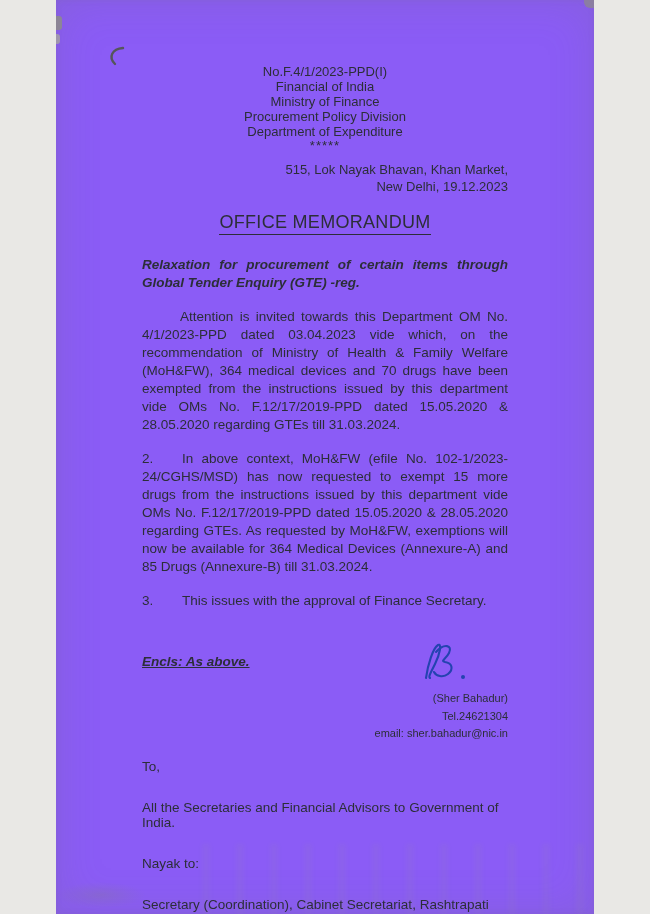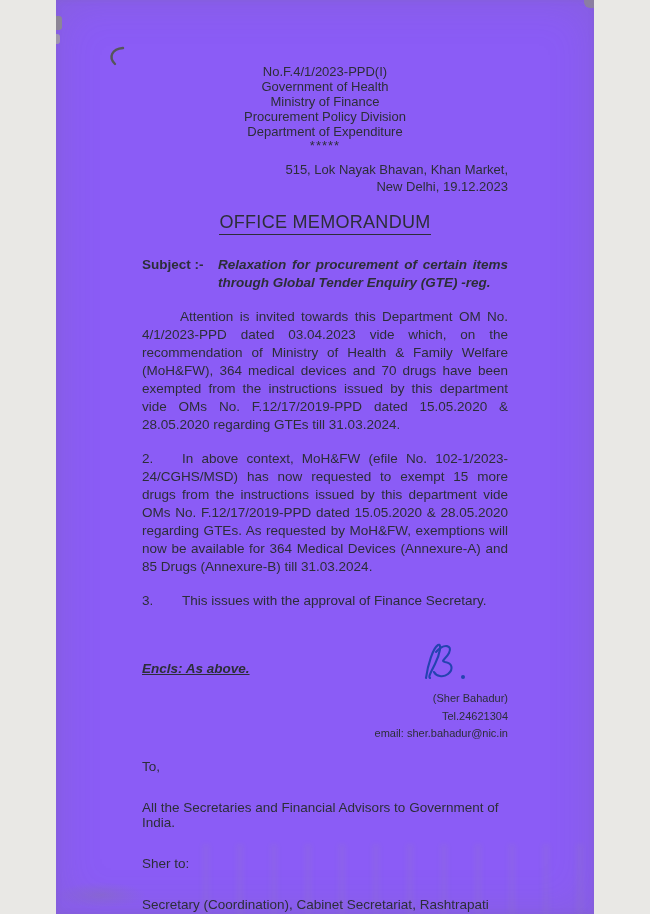--- a/index.html
+++ b/index.html
@@ -64,21 +64,21 @@
   }
   .para.first-indent { text-indent: 38px; }
   .pnum { display: inline-block; width: 40px; text-indent: 0; }
 
   .encls-sign-row { display: flex; justify-content: space-between; align-items: flex-start; margin-top: 30px; }
   .encls {
     font-weight: bold;
     font-style: italic;
     font-size: 13.5px;
     text-decoration: underline;
-    margin-top: 21px;
+    margin-top: 14px;
   }
   .sign-wrap { text-align: right; margin-right: 34px; }
 
   .signer-block { text-align: right; font-size: 11px; line-height: 17.5px; margin-top: 2px; }
 
   .footer-block { font-size: 13.5px; margin-top: 16px; }
   .f-to { margin-top: 0; }
   .f-to-text { margin-top: 26px; }
   .f-copy { margin-top: 26px; }
   .f-copy-text { margin-top: 26px; }
@@ -94,38 +94,37 @@
   <div class="artifact bottom-streaks"></div>
   <div class="artifact smudge-bl"></div>
   <svg class="artifact pen-hook" width="26" height="26" viewBox="0 0 26 26">
     <path d="M19,4 C8,5 4,13 11,20" fill="none" stroke="#55565a" stroke-width="2.4" stroke-linecap="round"></path>
   </svg>
 
   <div class="content">
 
     <div class="ref-line">No.F.4/1/2023-PPD(I)</div>
     <div class="org-block">
-      <div>Government of Health</div>
+      <div>Financial of India</div>
       <div>Ministry of Finance</div>
       <div>Procurement Policy Division</div>
       <div>Department of Expenditure</div>
     </div>
     <div class="stars">*****</div>
 
     <div class="address-block">
       <div>515, Lok Nayak Bhavan, Khan Market,</div>
       <div>New Delhi, 19.12.2023</div>
     </div>
 
     <div class="title-row">
       <span class="title-text">OFFICE MEMORANDUM</span>
     </div>
 
     <div class="subject-row">
-      <span class="subject-label">Subject :-</span>
       <span class="subject-text">Relaxation for procurement of certain items through Global Tender Enquiry (GTE)  -reg.</span>
     </div>
 
     <p class="para first-indent">Attention is invited towards this Department OM No. 4/1/2023-PPD dated 03.04.2023 vide which, on the recommendation of Ministry of Health &amp; Family Welfare (MoH&amp;FW), 364 medical devices and 70 drugs have been exempted from the instructions issued by this department vide OMs No. F.12/17/2019-PPD dated 15.05.2020 &amp; 28.05.2020 regarding GTEs till 31.03.2024.</p>
 
     <p class="para"><span class="pnum">2.</span><span>In above context, MoH&amp;FW (efile No. 102-1/2023-24/CGHS/MSD) has now requested to exempt 15 more drugs from the instructions issued by this department vide OMs No. F.12/17/2019-PPD dated 15.05.2020 &amp; 28.05.2020 regarding GTEs. As requested by MoH&amp;FW, exemptions will now be available for 364 Medical Devices (Annexure-A) and 85 Drugs (Annexure-B) till 31.03.2024.</span></p>
 
     <p class="para"><span class="pnum">3.</span><span>This issues with the approval of Finance Secretary.</span></p>
 
     <div class="encls-sign-row">
@@ -143,18 +142,18 @@
 
     <div class="signer-block">
       <div>(Sher Bahadur)</div>
       <div>Tel.24621304</div>
       <div>email: sher.bahadur@nic.in</div>
     </div>
 
     <div class="footer-block">
       <div class="f-to">To,</div>
       <div class="f-to-text">All the Secretaries and Financial Advisors to Government of India.</div>
-      <div class="f-copy">Sher to:</div>
+      <div class="f-copy">Nayak to:</div>
       <div class="f-copy-text">Secretary (Coordination), Cabinet Secretariat, Rashtrapati Bhawan, New Delhi.</div>
     </div>
 
   </div>
 </div>
 
 </body></html>

